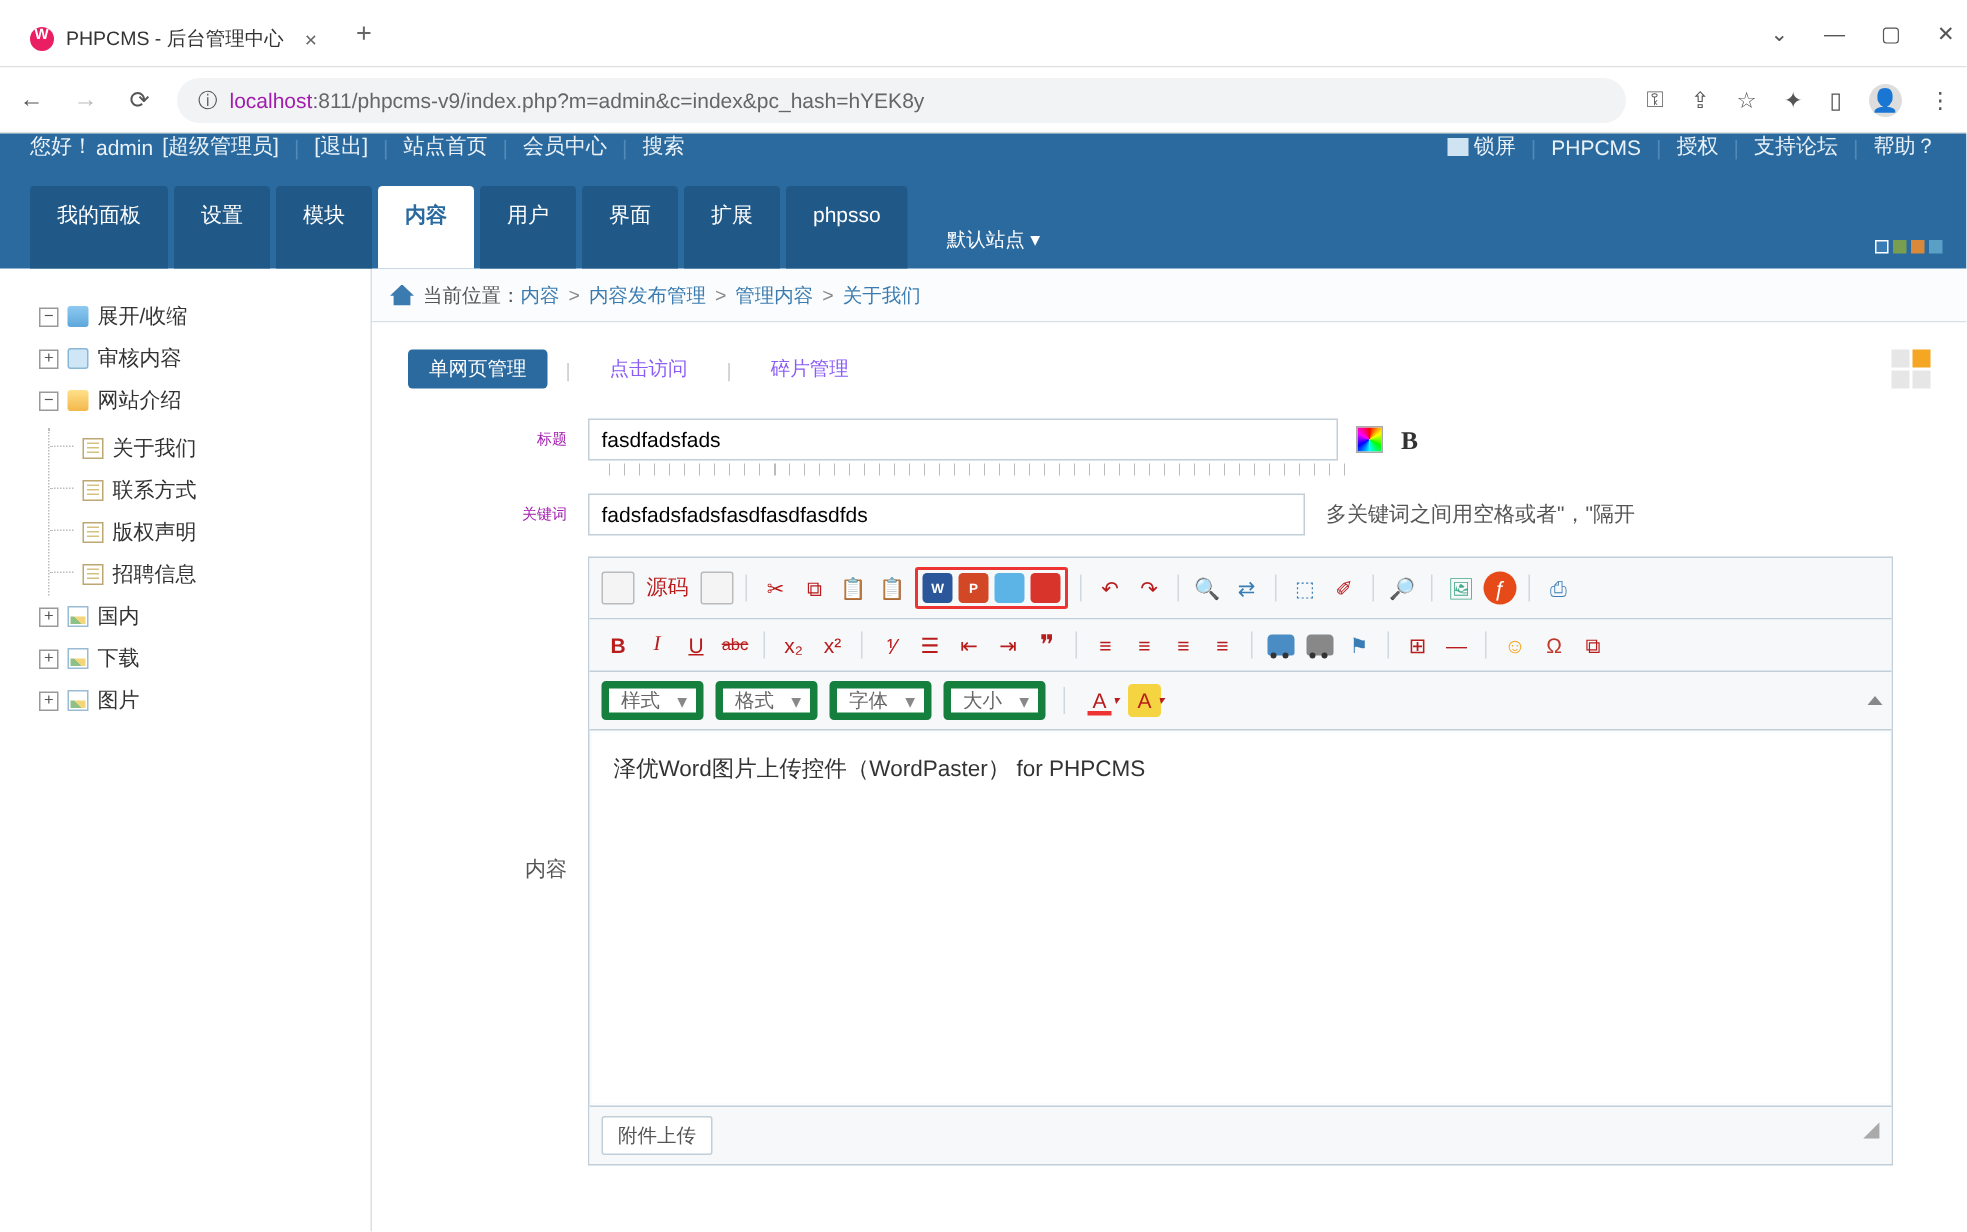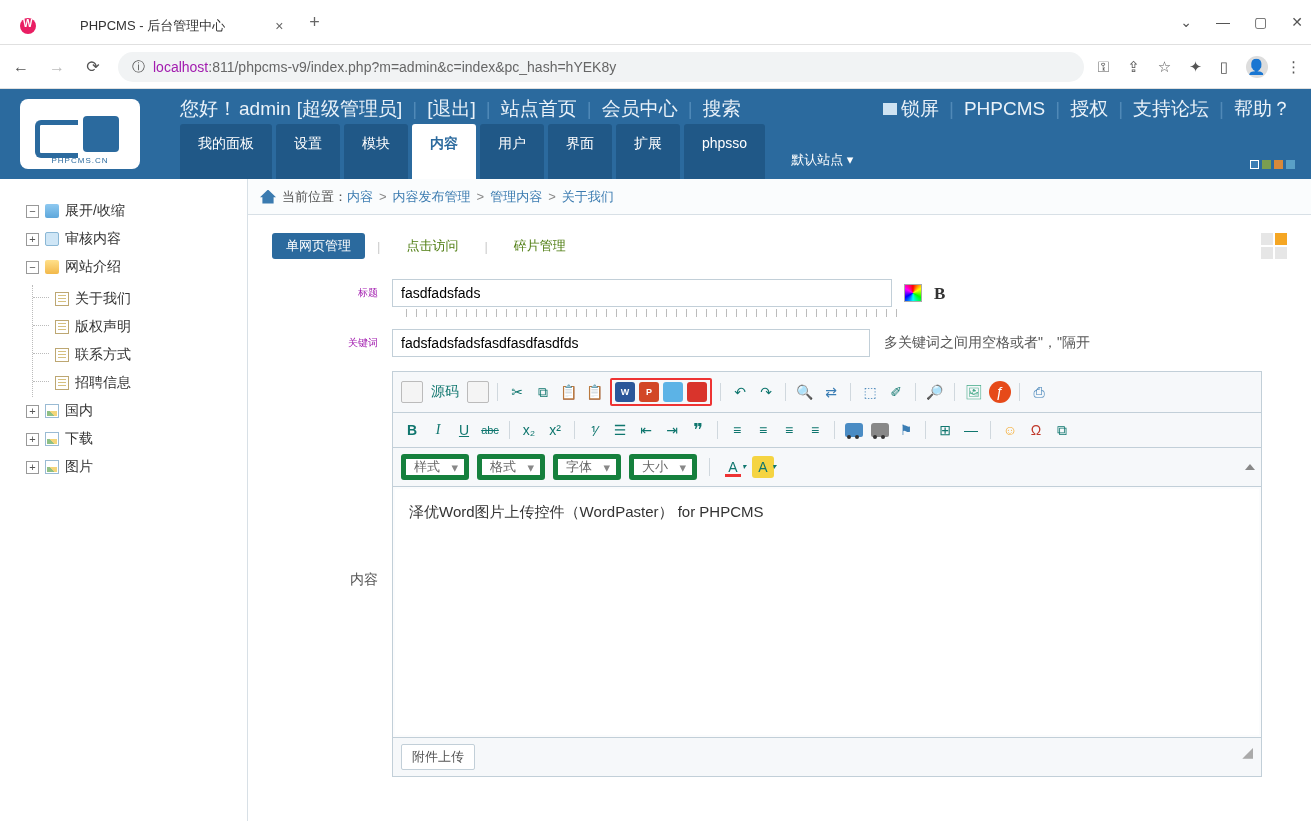--- a/index.html
+++ b/index.html
@@ -1,20 +1,20 @@
 <!DOCTYPE html>
 <html><head>
 <meta charset="utf-8">
 <style>
 * { margin:0; padding:0; box-sizing:border-box; font-family:"Microsoft YaHei",Arial,sans-serif; }
 body { background:#fff; font-size:13px; color:#333; overflow:hidden; }
 
 
 .browser-bar { height:45px; background:#fff; border-bottom:1px solid #e0e0e0; display:flex; align-items:center; padding:0 8px; }
-.tab { display:flex; align-items:center; background:#fff; border-radius:8px 8px 0 0; padding:0 12px; height:36px; margin-top:8px;gap:36px; }
+.tab { display:flex; align-items:center; background:#fff; border-radius:8px 8px 0 0; padding:0 12px; height:36px; margin-top:8px; }
 .favicon { width:16px; height:16px; background:#e91e63; border-radius:50%; margin-right:8px; position:relative; }
 .favicon::before { content:"W"; color:#fff; font-size:10px; font-weight:bold; position:absolute; left:3px; top:0; }
 .tab-title { font-size:13px; color:#333; max-width:200px; overflow:hidden; text-overflow:ellipsis; white-space:nowrap; }
 .tab-close { margin-left:14px; color:#666; font-size:14px; cursor:pointer; }
 .new-tab { margin-left:14px; color:#666; font-size:18px; cursor:pointer; }
 .win-controls { margin-left:auto; display:flex; gap:24px; color:#555; }
 .win-controls span { cursor:pointer; font-size:14px; }
 
 .addr-bar { height:44px; background:#fff; border-bottom:1px solid #e0e0e0; display:flex; align-items:center; padding:0 10px; gap:14px; }
 .nav-icon { width:22px; text-align:center; color:#555; cursor:pointer; font-size:16px; }
@@ -28,21 +28,21 @@
 
 
 .hdr { background:#2b6a9e; height:90px; display:flex; color:#fff; position:relative; }
 .logo { width:160px; height:90px; background:#2b6a9e; display:flex; align-items:center; justify-content:center; }
 .logo-box { width:120px; height:70px; background:#fff; border-radius:8px; display:flex; flex-direction:column; align-items:center; justify-content:flex-end; padding-bottom:4px; position:relative; }
 .logo-pc { width:90px; height:40px; position:relative; }
 .logo-pc::before { content:""; position:absolute; left:0; top:4px; width:38px; height:28px; border:5px solid #2b6a9e; border-right:none; border-radius:6px 0 0 6px; }
 .logo-pc::after { content:""; position:absolute; right:6px; top:0; width:36px; height:36px; background:#2b6a9e; border-radius:4px; }
 .logo-txt { font-size:8px; color:#2b6a9e; letter-spacing:1px; }
 .hdr-right { flex:1; display:flex; flex-direction:column; }
-.hdr-top { height:40px; display:flex; align-items:center; padding:0 20px; font-size:19px;gap:28px; }
+.hdr-top { height:40px; display:flex; align-items:flex-start; padding:0 20px; font-size:14px;gap:28px; }
 .hdr-top a, .hdr-top span { color:#eaf2f9; }
 .hdr-top .sep { color:#5089b7; margin:0 10px; }
 .hdr-greeting { display:flex; align-items:center; gap:2px;}
 .hdr-links-left { display:flex; align-items:center; }
 .hdr-links-right { margin-left:auto; display:flex; align-items:center; }
 .lock-ic { width:14px; height:12px; background:#cfe3f2; margin-right:4px; display:inline-block; }
 .mini-sq { display:flex; gap:3px; margin-left:16px;}
 .mini-sq i{width:9px;height:9px;display:inline-block;}
 .hdr-tabs { height:50px; display:flex; align-items:flex-end; padding-left:20px; gap:4px;}
 .htab { background:#205887; color:#fff; padding:0 18px; height:55px; line-height:38px; border-radius:3px 3px 0 0; cursor:pointer; font-size:14px; }
@@ -72,21 +72,21 @@
 .crumb-bar { height:36px; border-bottom:1px solid #d8e0e6; display:flex; align-items:center; padding:0 12px; color:#3b7bb0; background:#fafcfd;}
 .home-ic { width:16px; height:14px; background:#3b7bb0; clip-path:polygon(50% 0,100% 55%,85% 55%,85% 100%,15% 100%,15% 55%,0 55%); margin-right:6px;}
 .crumb-bar .lbl{ color:#555; }
 .crumb-bar a { color:#3b7bb0; }
 .crumb-bar .gt { margin:0 6px; color:#888; }
 .crumb-btns { margin-left:auto; display:flex; gap:6px;}
 .crumb-btns button { background:#eef6fc; border:1px solid #9dc4df; color:#2b6a9e; padding:2px 8px; border-radius:2px; cursor:pointer; font-size:13px;}
 
 .page-body { flex:1; padding:18px 24px; overflow:auto; background:#fff;}
 .page-tabs { display:flex; align-items:center; gap:0; margin-bottom:20px;}
-.page-tabs .pt { padding:4px 14px; color:#4d7c0f; cursor:pointer; border-radius:3px;}
+.page-tabs .pt { padding:4px 14px; color:#8b5cf6; cursor:pointer; border-radius:3px;}
 .page-tabs .pt.active { background:#2b6a9e; color:#fff; }
 .page-tabs .psep { color:#ccc; margin:0 12px; }
 .grid-ic { margin-left:auto; width:26px; height:26px; display:grid; grid-template-columns:1fr 1fr; grid-template-rows:1fr 1fr; gap:2px;}
 .grid-ic i{background:#e6e6e6;}
 .grid-ic i:nth-child(2){background:#f5a623;}
 
 .form-row { display:flex; align-items:center; margin-bottom:14px; }
 .form-row .flabel { width:120px; text-align:right; padding-right:14px; color:#a21caf; font-size:10px;}
 .tinput { height:28px; border:1px solid #c2cfd8; padding:0 8px; font-size:14px; }
 .tinput.title { width:500px; }
@@ -95,21 +95,21 @@
 .palette { background:conic-gradient(red,yellow,lime,cyan,blue,magenta,red); border:1px solid #aaa;}
 .bold-ic { font-weight:bold; font-family:serif; font-size:17px; color:#333; width:auto;}
 .hint { margin-left:14px; color:#555; font-size:14px;}
 .ruler { width:500px; height:8px; margin-left:134px; margin-top:-12px; margin-bottom:12px; background:repeating-linear-gradient(90deg,#bbb 0 1px,transparent 1px 10px);}
 
 
 .editor-wrap { display:flex; }
 .editor-wrap .flabel { width:120px; text-align:right; padding-right:14px; color:#555; font-size:14px; padding-top:200px;}
 .editor { flex:1; max-width:870px; border:1px solid #c2cfd8; background:#fbfcfd;}
 .etbar { border-bottom:1px solid #c2cfd8; padding:6px 8px; display:flex; flex-wrap:wrap; align-items:center; gap:4px; background:#f6f8fa;}
-.ebtn { width:22px; height:22px; display:inline-flex; align-items:center; justify-content:center; border-radius:3px; cursor:pointer; color:#0f766e; font-size:14px;}
+.ebtn { width:22px; height:22px; display:inline-flex; align-items:center; justify-content:center; border-radius:3px; cursor:pointer; color:#b91c1c; font-size:14px;}
 .esep { width:1px; height:18px; background:#d0d8de; margin:0 4px;}
 .ebox { border:2px solid #e33; padding:2px 3px; display:inline-flex; gap:4px; border-radius:2px;}
 .ebox .ebtn{width:20px;height:20px;}
 .eic-doc{background:#f4f4f4;border:1px solid #bbb;border-radius:2px;}
 .eic-word{background:#2b579a;color:#fff;font-size:9px;font-weight:bold;line-height:18px;text-align:center;}
 .eic-ppt{background:#d24726;color:#fff;font-size:9px;font-weight:bold;line-height:18px;text-align:center;}
 .eic-img{background:#5cb3e6;}
 .eic-pdf{background:#d9342c;}
 .etbar2 { border-bottom:1px solid #c2cfd8; padding:6px 8px; display:flex; align-items:center; gap:4px; background:#f6f8fa;}
 .etbar3 { border-bottom:1px solid #c2cfd8; padding:6px 8px; display:flex; align-items:center; gap:8px; background:#f6f8fa;}
@@ -157,26 +157,20 @@
     <span>⇪</span>
     <span>☆</span>
     <span>✦</span>
     <span>▯</span>
     <span style="background:#ddd;border-radius:50%;width:22px;height:22px;display:inline-flex;align-items:center;justify-content:center;">👤</span>
     <span>⋮</span>
   </div>
 </div>
 
 <div class="hdr">
-  <div class="logo">
-    <div class="logo-box">
-      <div class="logo-pc"></div>
-      <div class="logo-txt">PHPCMS.CN</div>
-    </div>
-  </div>
   <div class="hdr-right">
     <div class="hdr-top">
       <div class="hdr-links-left">
         <span class="hdr-greeting">
           <span>您好！</span>
           <span>admin</span>
           <span style="margin-left:4px;">[超级管理员]</span>
         </span>
         <span class="sep">|</span>
         <a>[退出]</a>
@@ -239,25 +233,25 @@
           <span class="t-ic ic-folder-o"></span>
           <span>网站介绍</span>
         </li>
       <ul>
         <li>
             <span class="t-ic ic-page"></span>
             <span>关于我们</span>
           </li>
         <li>
             <span class="t-ic ic-page"></span>
-            <span>版权声明</span>
+            <span>联系方式</span>
           </li>
         <li>
             <span class="t-ic ic-page"></span>
-            <span>联系方式</span>
+            <span>版权声明</span>
           </li>
         <li>
             <span class="t-ic ic-page"></span>
             <span>招聘信息</span>
           </li>
       </ul>
       <li class="branch">
           <span class="plusminus">+</span>
           <span class="t-ic ic-pic"></span>
           <span>国内</span>

